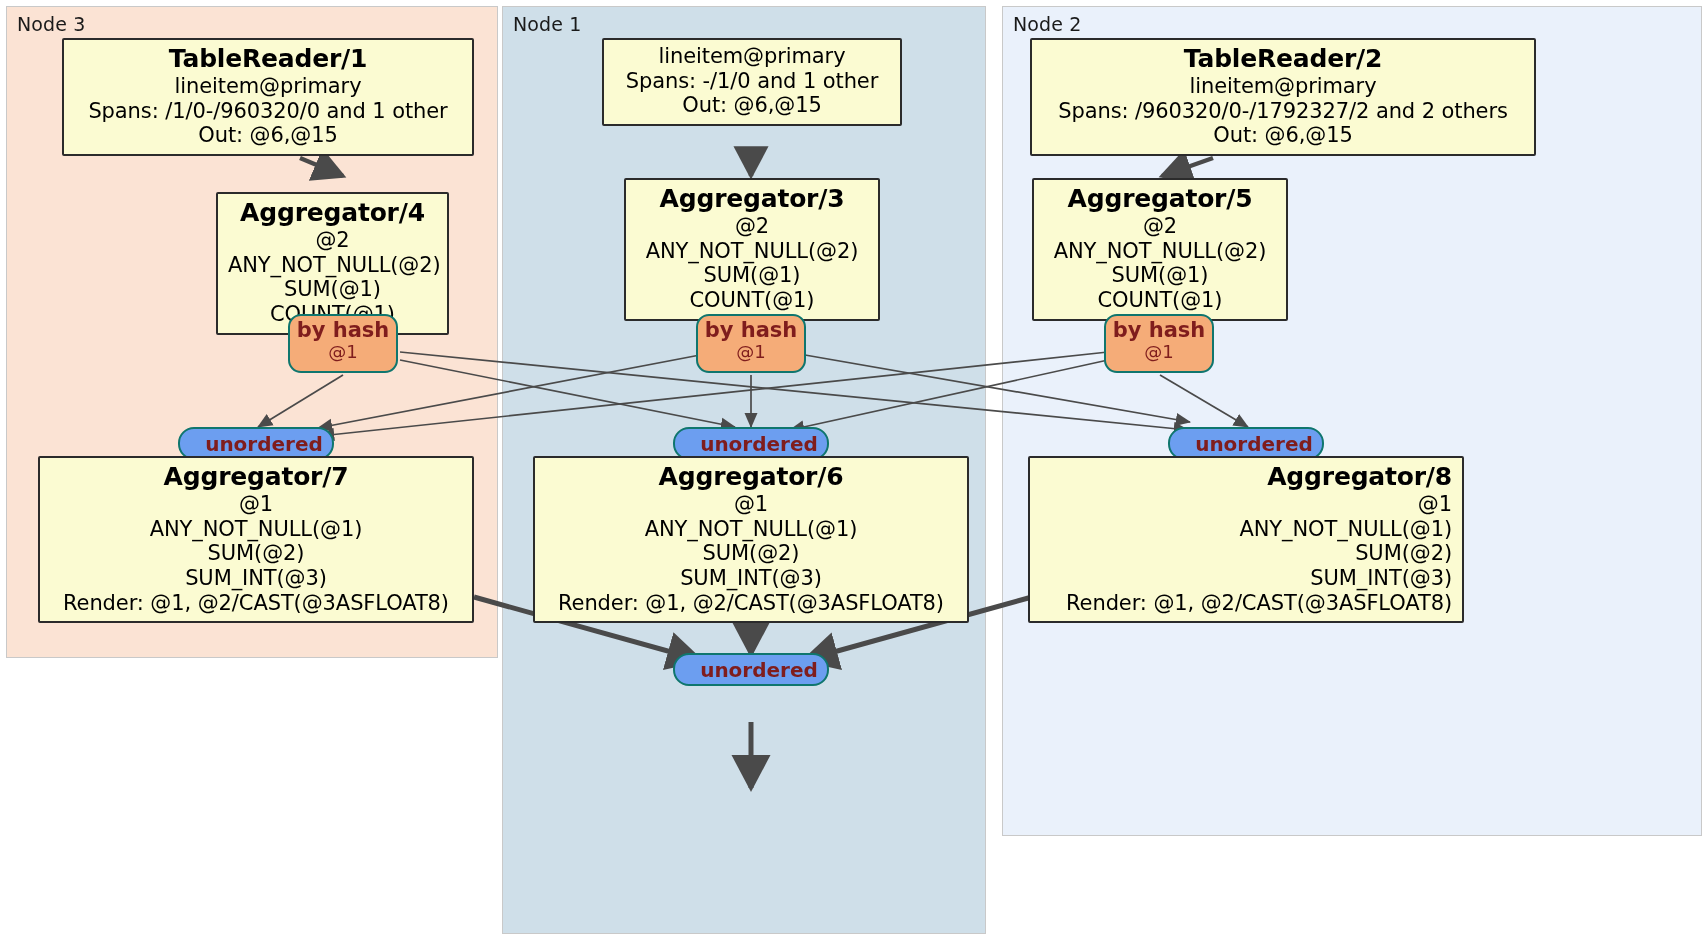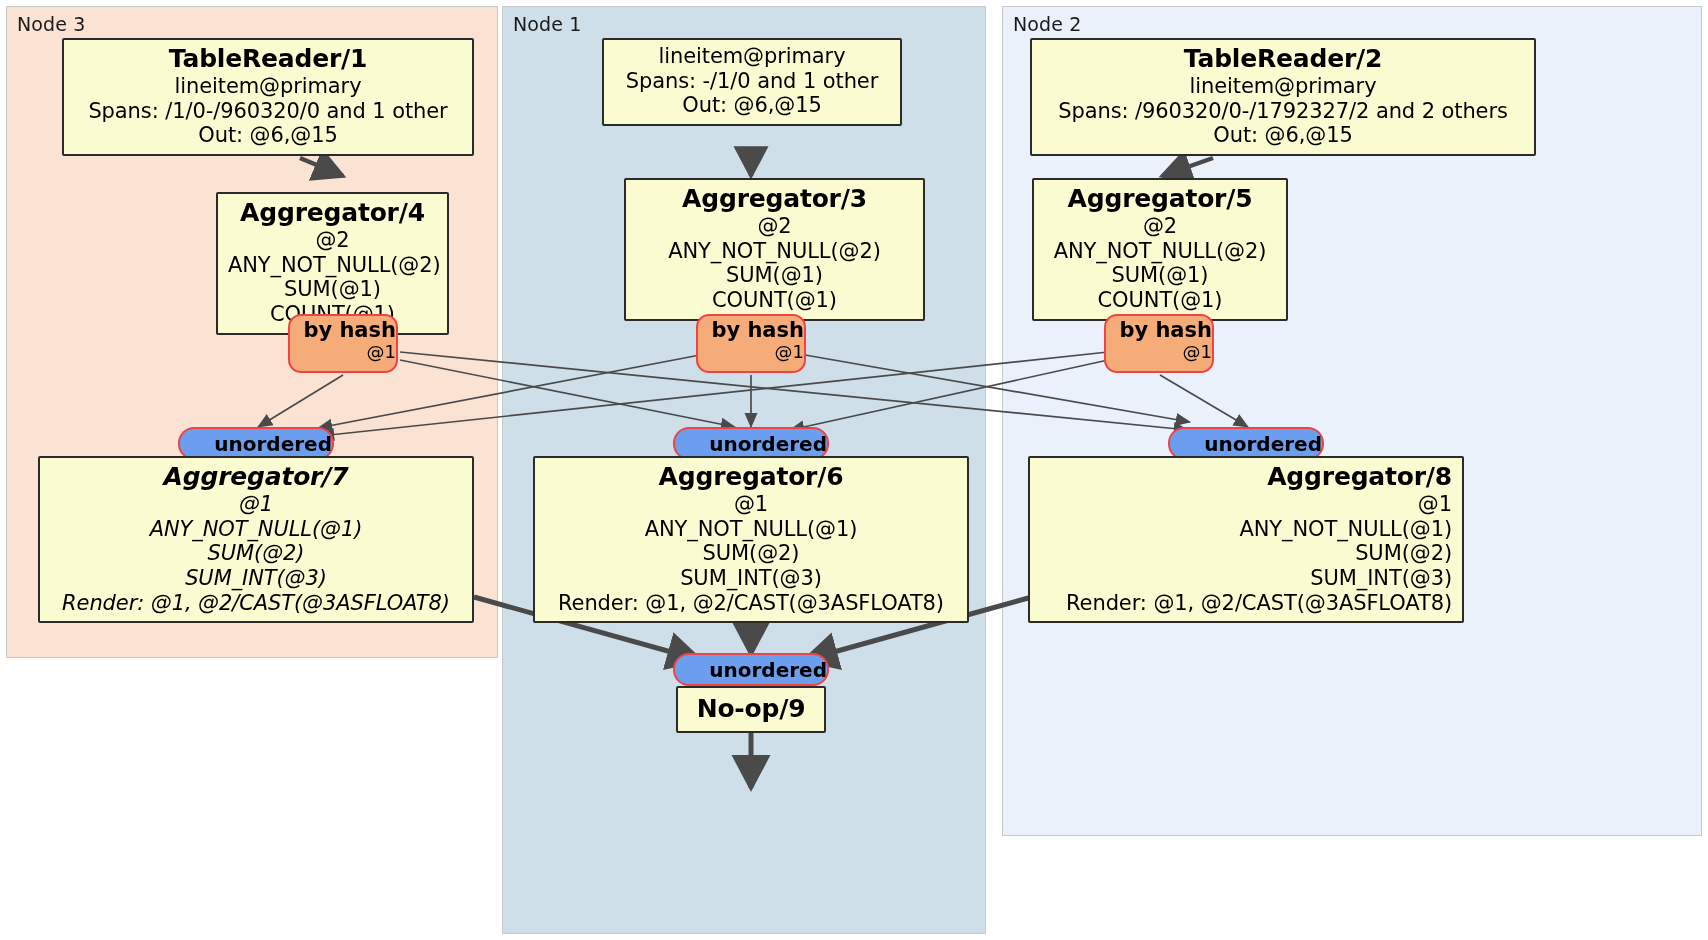--- a/index.html
+++ b/index.html
@@ -72,23 +72,23 @@
   }
   .box.compact {
     padding: 6px 16px 8px 16px;
   }
   .box.compact .title { margin-bottom: 0; }
 
   
   .pill {
     position: absolute;
     box-sizing: border-box;
-    border: 2px solid #ef4444;
-    text-align: right;
-    color: #000000;
+    border: 2px solid #0f766e;
+    text-align: center;
+    color: #7f1d1d;
     line-height: 1.1;
     white-space: nowrap;
   }
   .pill.hash {
     background: #f5ac78;
     border-radius: 13px;
     padding: 3px 0 4px 0;
   }
   .pill.hash .lbl {
     display: block;
@@ -184,21 +184,21 @@
   </div>
 
   <div class="box" style="left:216px; top:192px; width:233px;">
     <span class="title">Aggregator/4</span>
     <span class="ln">@2</span>
     <span class="ln">ANY_NOT_NULL(@2)</span>
     <span class="ln">SUM(@1)</span>
     <span class="ln">COUNT(@1)</span>
   </div>
 
-  <div class="box" style="left:624px; top:178px; width:301px;">
+  <div class="box" style="left:624px; top:178px; width:256px;">
     <span class="title">Aggregator/3</span>
     <span class="ln">@2</span>
     <span class="ln">ANY_NOT_NULL(@2)</span>
     <span class="ln">SUM(@1)</span>
     <span class="ln">COUNT(@1)</span>
   </div>
 
   <div class="box" style="left:1032px; top:178px; width:256px;">
     <span class="title">Aggregator/5</span>
     <span class="ln">@2</span>
@@ -227,21 +227,21 @@
   </div>
 
   <div class="pill unordered" style="left:673px; top:427px; width:156px; height:33px;">
     <span class="lbl">unordered</span>
   </div>
 
   <div class="pill unordered" style="left:1168px; top:427px; width:156px; height:33px;">
     <span class="lbl">unordered</span>
   </div>
 
-  <div class="box" style="left:38px; top:456px; width:436px;font-style:italic;">
+  <div class="box" style="left:38px; top:456px; width:436px;">
     <span class="title">Aggregator/7</span>
     <span class="ln">@1</span>
     <span class="ln">ANY_NOT_NULL(@1)</span>
     <span class="ln">SUM(@2)</span>
     <span class="ln">SUM_INT(@3)</span>
     <span class="ln">Render: @1, @2/CAST(@3ASFLOAT8)</span>
   </div>
 
   <div class="box" style="left:533px; top:456px; width:436px;">
     <span class="title">Aggregator/6</span>
@@ -258,18 +258,15 @@
     <span class="ln">ANY_NOT_NULL(@1)</span>
     <span class="ln">SUM(@2)</span>
     <span class="ln">SUM_INT(@3)</span>
     <span class="ln">Render: @1, @2/CAST(@3ASFLOAT8)</span>
   </div>
 
   <div class="pill unordered" style="left:673px; top:653px; width:156px; height:33px;">
     <span class="lbl">unordered</span>
   </div>
 
-  <div class="box compact" style="left:676px; top:686px; width:150px;">
-    <span class="title">No-op/9</span>
-  </div>
 
 
 </div>
 
 </body></html>

